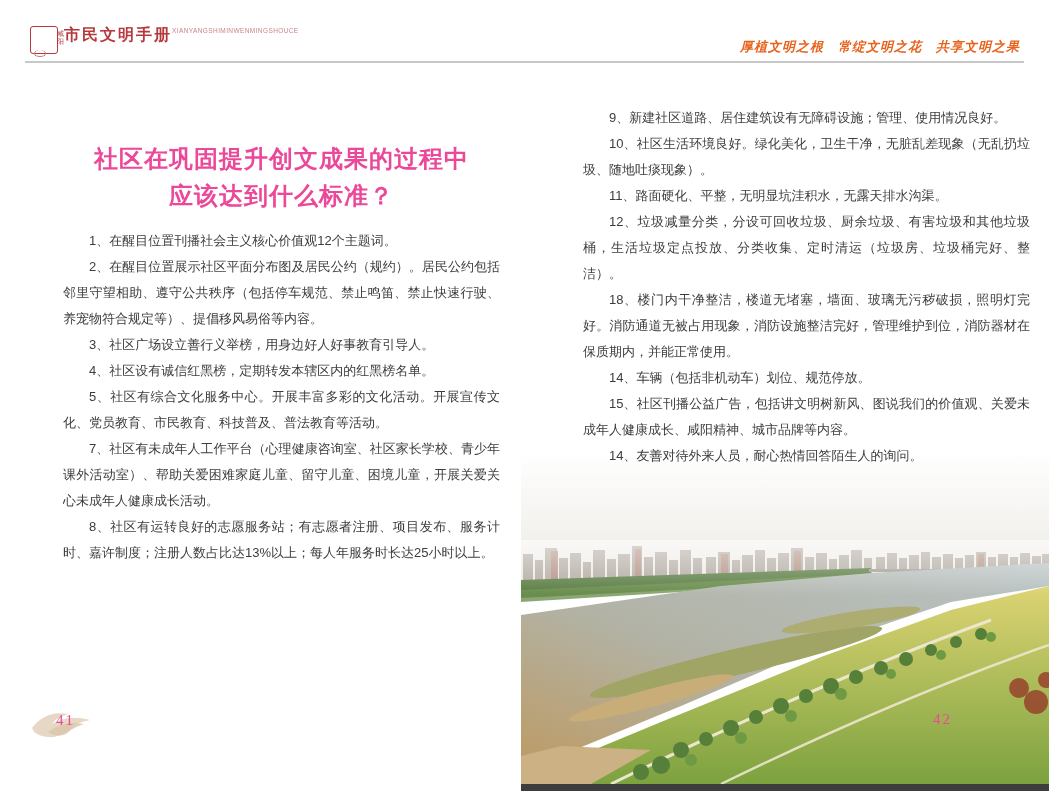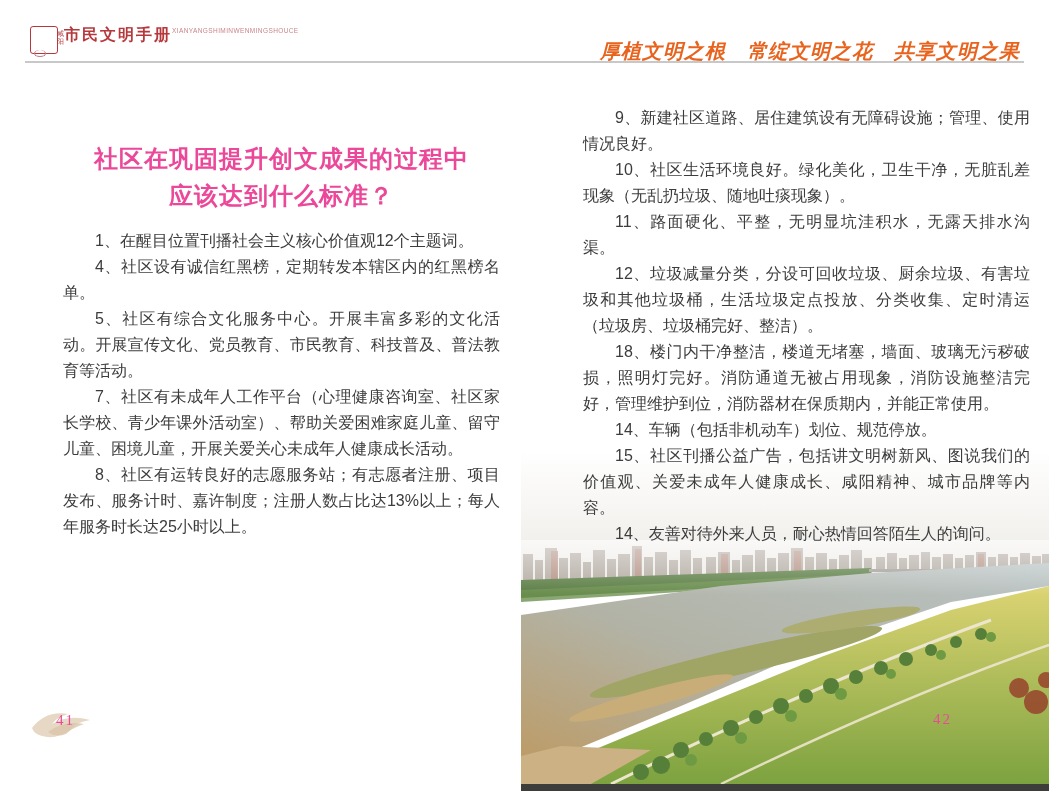--- a/index.html
+++ b/index.html
@@ -10,29 +10,29 @@
   .hdr-logo{position:absolute;left:30px;top:26px;display:flex;align-items:flex-start;}
   .hdr-seal{width:28px;height:28px;border:1px solid #b5383c;border-radius:3px;color:#b5383c;
             font-size:7px;line-height:8px;text-align:center;padding-top:3px;box-sizing:border-box;
             font-family:Liberation Serif, serif;margin-right:6px;position:relative;padding-left:26px;}
   .hdr-seal:after{content:"";position:absolute;left:3px;bottom:-4px;width:10px;height:6px;
             border-radius:50%;border:1px solid #c4777c;border-top:none;}
   .hdr-titles{display:flex;flex-direction:row;}
   .hdr-title{color:#b5383c;font-family:"Liberation Serif",serif;font-weight:bold;
              font-size:16px;letter-spacing:2px;line-height:18px;}
   .hdr-sub{color:#c9868a;font-size:6.5px;letter-spacing:0.4px;line-height:9px;}
-  .hdr-slogan{position:absolute;right:29px;top:38px;color:#e8641e;font-size:20px;font-weight:bold;
+  .hdr-slogan{position:absolute;right:29px;top:38px;color:#e8641e;font-size:13px;font-weight:bold;
               font-style:italic;font-family:"Liberation Serif",serif;letter-spacing:1px;}
   .hdr-rule{position:absolute;left:25px;right:25px;top:61px;height:2px;background:#c8c8c8;}
 
   
   .l-title{position:absolute;left:63px;top:140px;width:437px;text-align:center;
            color:#ec4899;font-size:24px;font-weight:bold;line-height:37px;letter-spacing:1px;}
   .l-body{position:absolute;left:63px;top:228px;width:437px;z-index:2;}
-  .body-text p{margin:0;text-indent:2em;font-size:16px;line-height:26px;color:#3c3c3c;
+  .body-text p{margin:0;text-indent:2em;font-size:13px;line-height:26px;color:#3c3c3c;
                text-align:justify;}
   .pagenum{position:absolute;font-family:"Liberation Serif",serif;font-size:15px;
            color:#ec4899;letter-spacing:2px;z-index:3;}
   .flourish{position:absolute;left:28px;top:706px;z-index:2;}
 
   
   .r-body{position:absolute;left:583px;top:105px;width:447px;z-index:2;}
 
   
   .photo{position:absolute;left:521px;top:450px;width:528px;height:341px;z-index:1;}
@@ -53,20 +53,22 @@
   <div class="hdr-slogan">厚植文明之根　常绽文明之花　共享文明之果</div>
   <div class="hdr-rule"></div>
 
   <div class="l-title">
     <div>社区在巩固提升创文成果的过程中</div>
     <div>应该达到什么标准？</div>
   </div>
 
   <div class="l-body body-text">
     <p>1、在醒目位置刊播社会主义核心价值观12个主题词。</p>
+    <p>2、在醒目位置展示社区平面分布图及居民公约（规约）。居民公约包括邻里守望相助、遵守公共秩序（包括停车规范、禁止鸣笛、禁止快速行驶、养宠物符合规定等）、提倡移风易俗等内容。</p>
+    <p>3、社区广场设立善行义举榜，用身边好人好事教育引导人。</p>
     <p>4、社区设有诚信红黑榜，定期转发本辖区内的红黑榜名单。</p>
     <p>5、社区有综合文化服务中心。开展丰富多彩的文化活动。开展宣传文化、党员教育、市民教育、科技普及、普法教育等活动。</p>
     <p>7、社区有未成年人工作平台（心理健康咨询室、社区家长学校、青少年课外活动室）、帮助关爱困难家庭儿童、留守儿童、困境儿童，开展关爱关心未成年人健康成长活动。</p>
     <p>8、社区有运转良好的志愿服务站；有志愿者注册、项目发布、服务计时、嘉许制度；注册人数占比达13%以上；每人年服务时长达25小时以上。</p>
   </div>
 
   <div class="flourish">
     <svg width="80" height="34" viewBox="0 0 80 34">
       <path d="M4 22 Q 18 4 40 8 Q 28 12 24 18 Q 40 8 62 14 Q 48 16 42 24 Q 28 34 14 30 Q 6 28 4 22 Z" fill="#e6d8c4"></path>
       <path d="M20 26 Q 36 14 56 18 Q 44 22 38 28 Q 28 32 20 26 Z" fill="#d9c6aa" opacity="0.8"></path>

